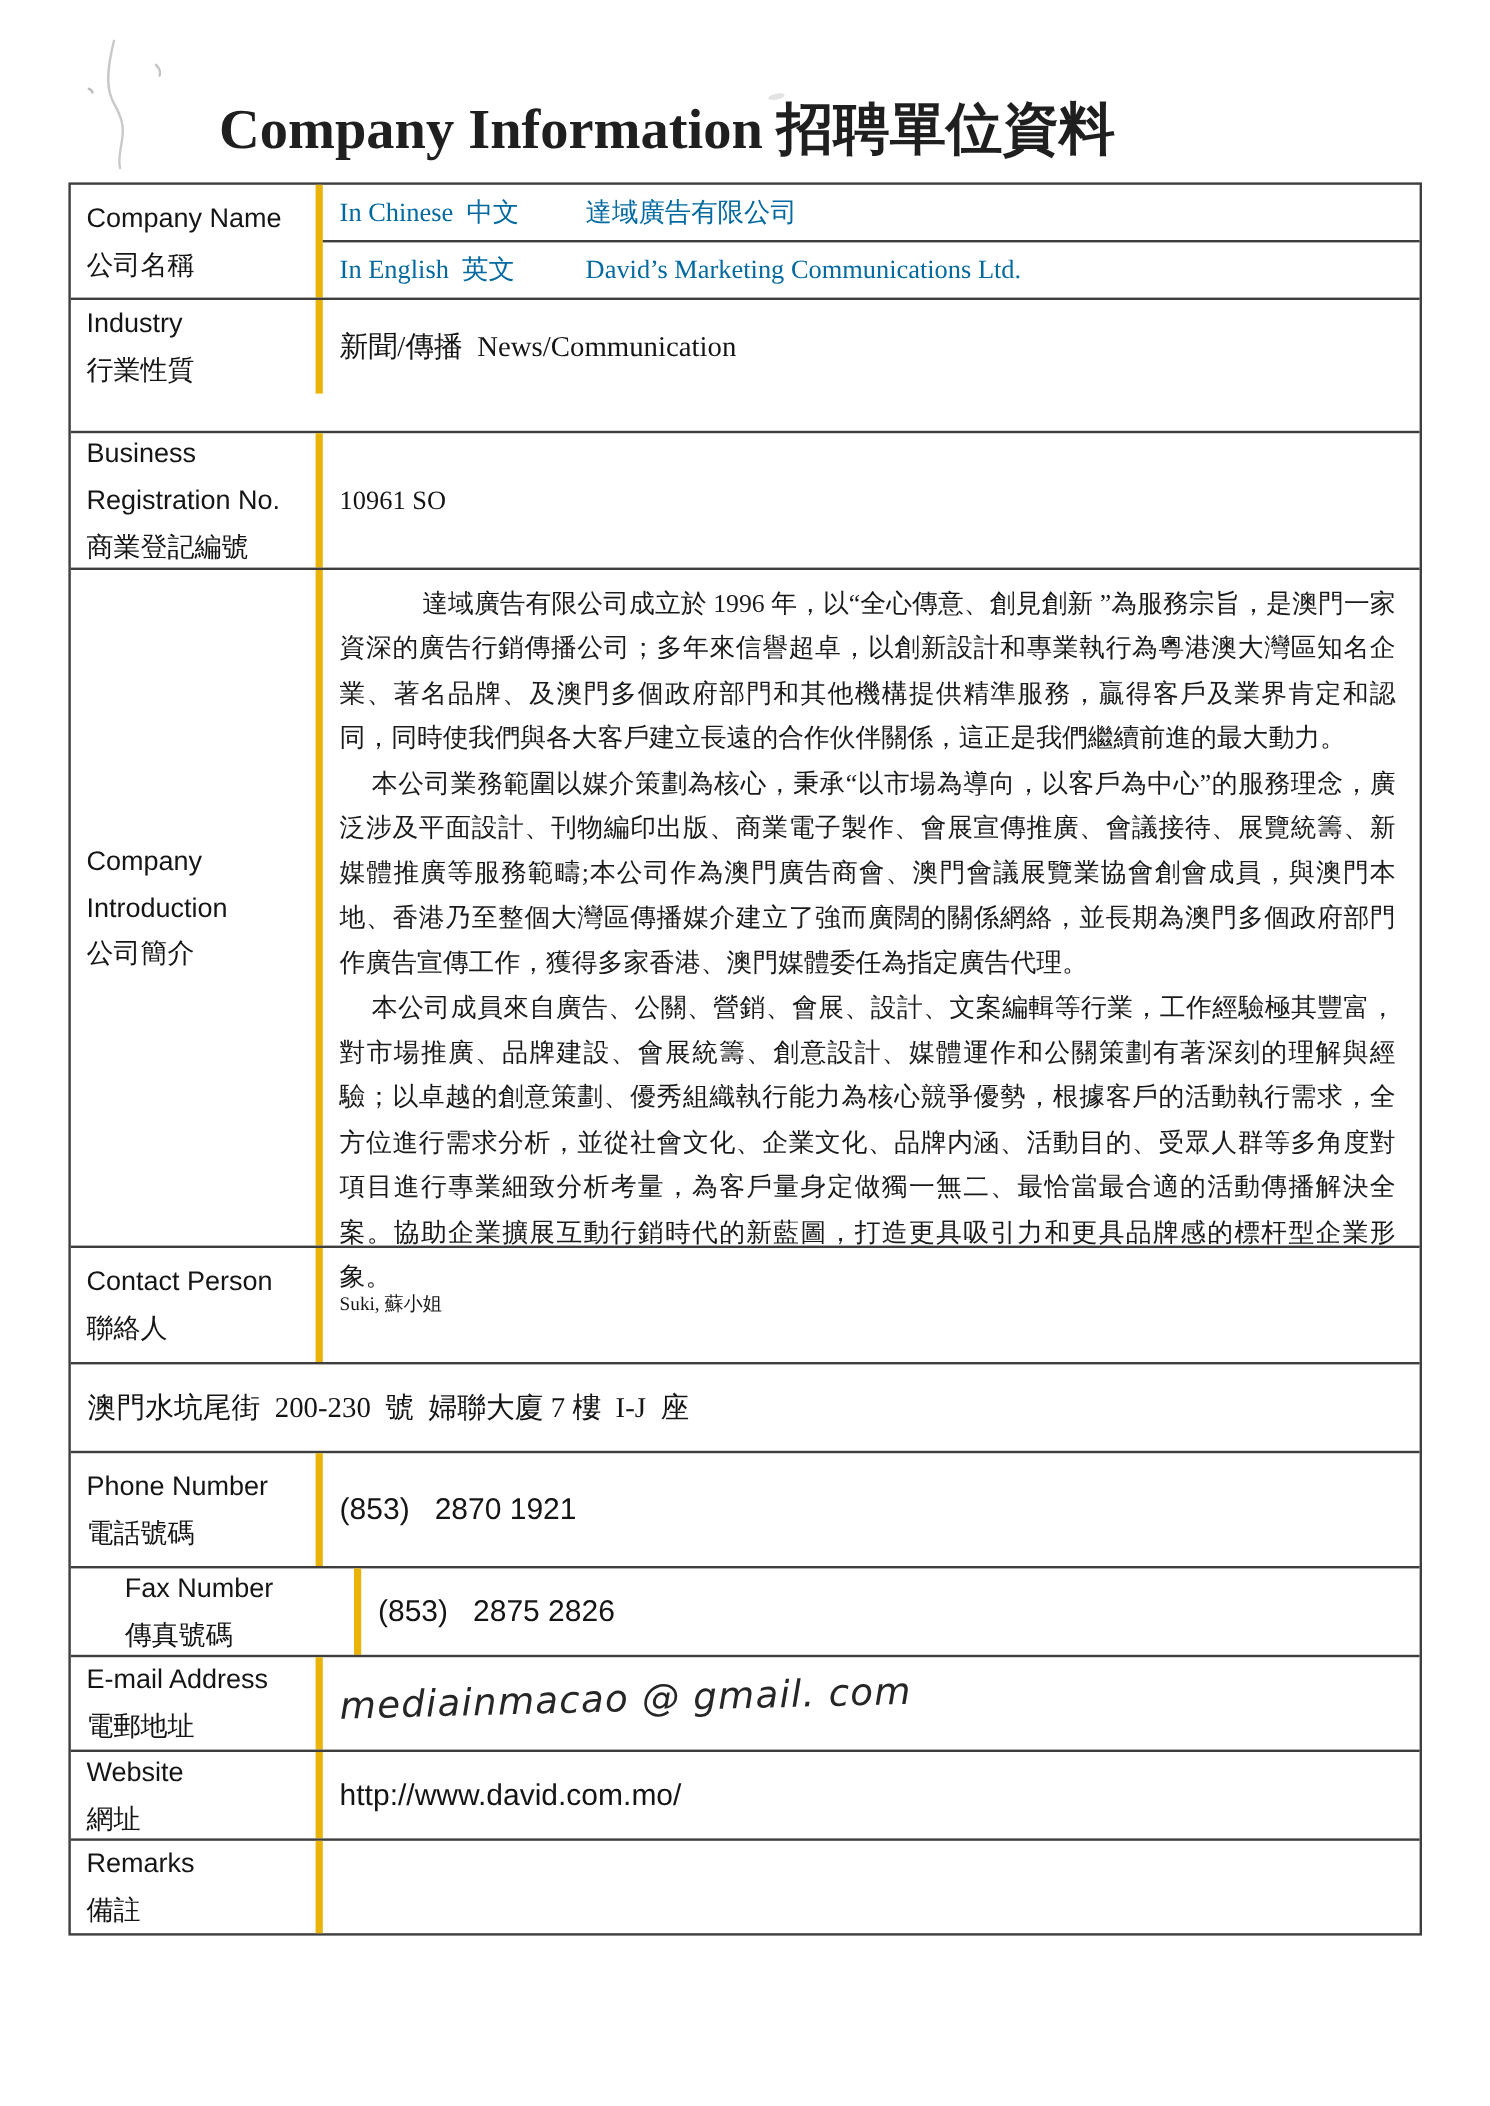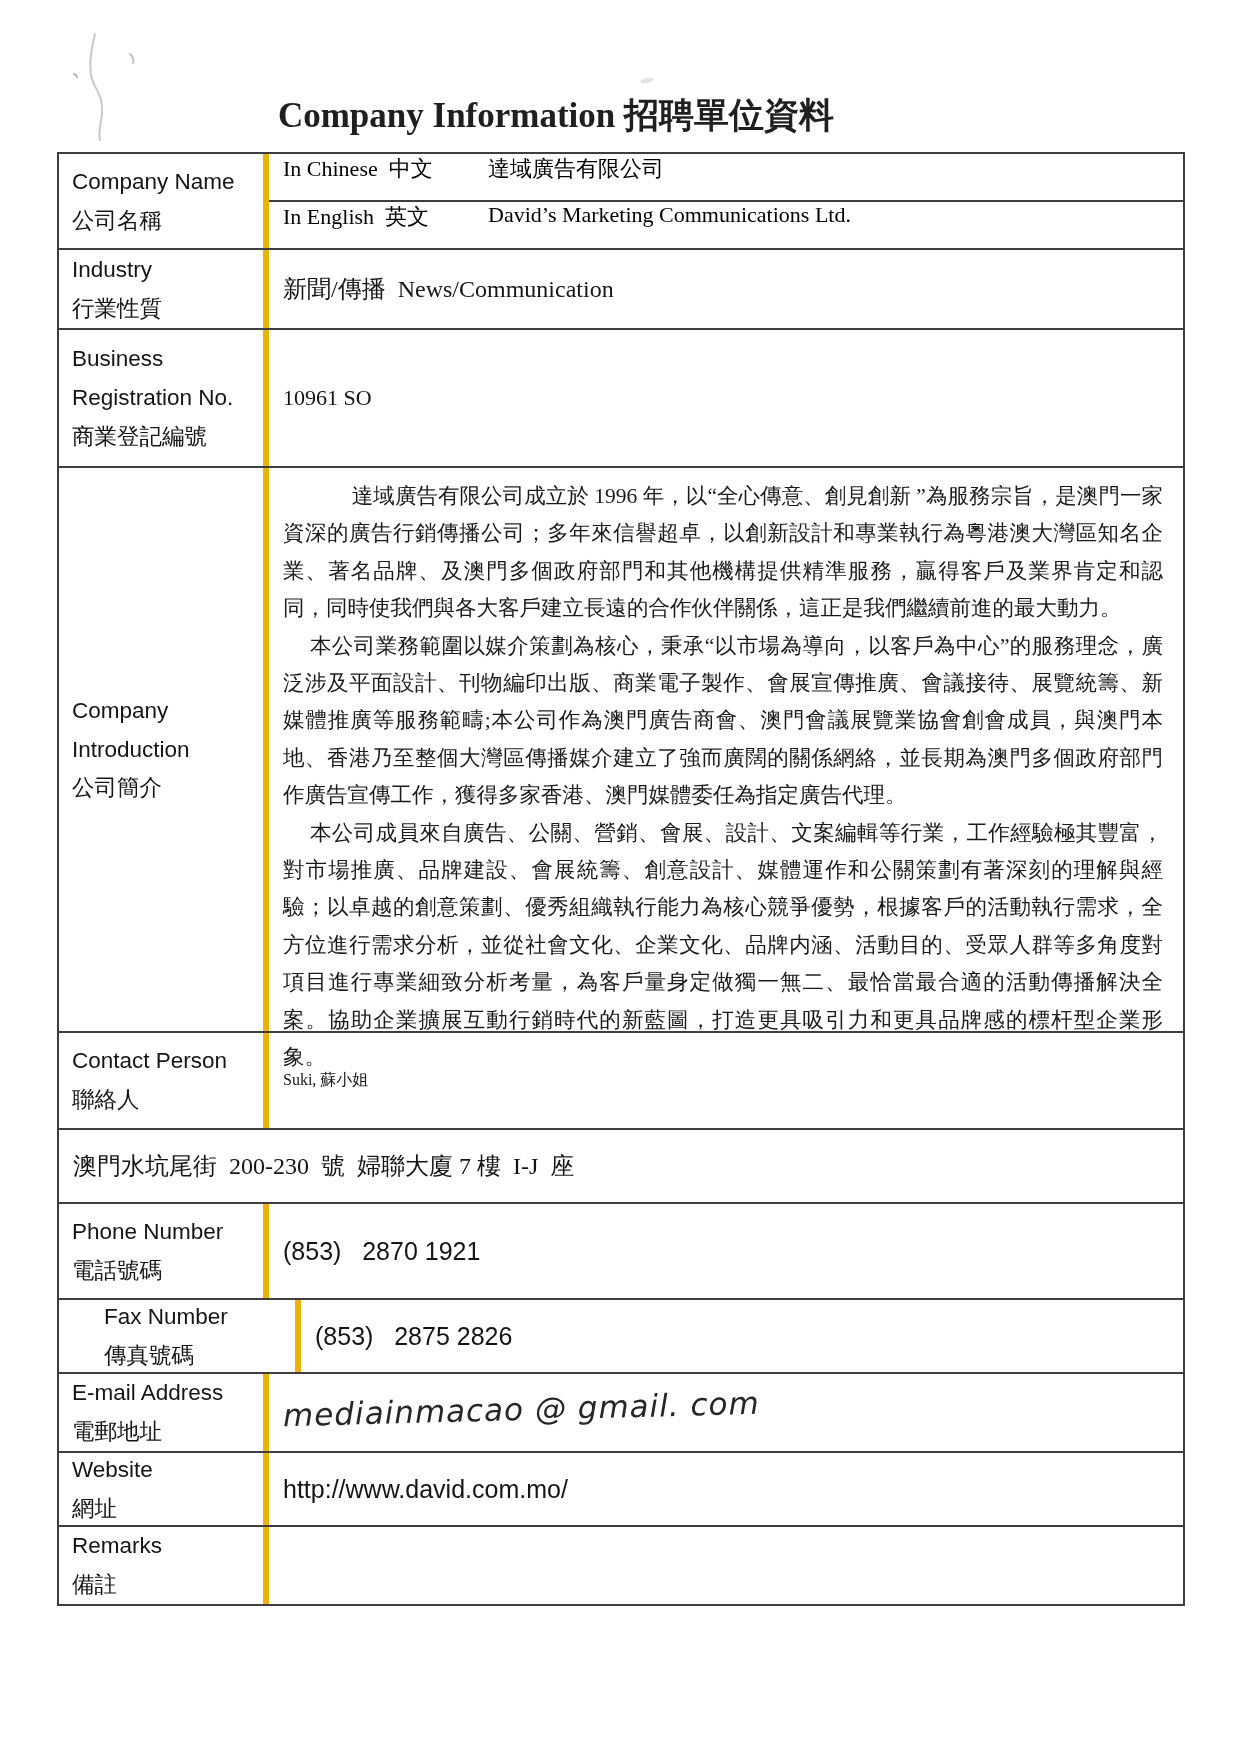--- a/index.html
+++ b/index.html
@@ -2,23 +2,23 @@
 <html><head>
 <meta charset="utf-8">
 <style>
   html,body{margin:0;padding:0;}
   body{
     width:1242px;height:1755px;position:relative;background:#ffffff;
     font-family:"Liberation Sans",sans-serif;color:#1b1b1b;overflow:hidden;
     -webkit-font-smoothing:antialiased;
   }
   .page-title{
-    position:absolute;top:92px;left:0;width:1112px;text-align:center;
+    position:absolute;top:76px;left:0;width:1112px;text-align:center;
     font-family:"Liberation Serif","DejaVu Serif",serif;font-weight:bold;
-    font-size:35px;color:#1f1f1f;white-space:pre-wrap;
+    font-size:47px;color:#1f1f1f;white-space:pre-wrap;
   }
   .pen-mark{position:absolute;left:38px;top:12px;}
   .smudge{position:absolute;left:640px;top:78px;width:14px;height:5px;
     background:#e3e3e3;border-radius:50%;transform:rotate(-12deg);}
   .form-table{
     position:absolute;left:57px;top:152px;width:1128px;box-sizing:border-box;
     border:2px solid #3e3e3e;display:flex;flex-direction:column;background:#fff;
   }
   .row{display:flex;box-sizing:border-box;border-top:2px solid #3e3e3e;}
   .row:first-child{border-top:none;}
@@ -29,34 +29,34 @@
   }
   .label-line{display:block;white-space:pre-wrap;}
   .value-cell{
     flex:1;box-sizing:border-box;padding:0 20px 0 14px;display:flex;align-items:center;
     font-family:"Liberation Serif","DejaVu Serif",serif;font-size:24px;color:#151515;
   }
   .value-text{white-space:pre-wrap;}
   
   .row-name{height:94px;}
   .row-industry{height:80px;}
-  .row-brn{height:138px;}
+  .row-brn{height:114px;margin-top:31px;}
   .row-intro{height:565px;}
   .row-contact{height:97px;}
   .row-address{height:74px;}
   .row-phone{height:96px;}
   .row-fax{height:74px;padding-left:32px;}
   .row-email{height:79px;}
   .row-website{height:74px;}
   .row-remarks{height:79px;gap:35px;}
   
   .name-split{flex:1;display:flex;flex-direction:column;padding:0;}
   .name-subrow{
-    flex:1;display:flex;padding:0 20px 0 14px;box-sizing:border-box;
-    font-family:"Liberation Serif","DejaVu Serif",serif;font-size:22px;color:#000000;
+    flex:1;display:flex;align-items:center;padding:0 20px 0 14px;box-sizing:border-box;
+    font-family:"Liberation Serif","DejaVu Serif",serif;font-size:22px;color:#0369a1;
   }
   .name-subrow.first{border-bottom:2px solid #3e3e3e;}
   .name-prefix{width:205px;flex:0 0 205px;white-space:pre-wrap;}
   .name-value{white-space:pre-wrap;}
   
   .intro-cell{
     display:block;align-items:flex-start;padding:10px 20px 0 14px;
     font-size:21.5px;line-height:37.4px;text-align:justify;color:#1a1a1a;
   }
   .intro-cell p{margin:0;}

